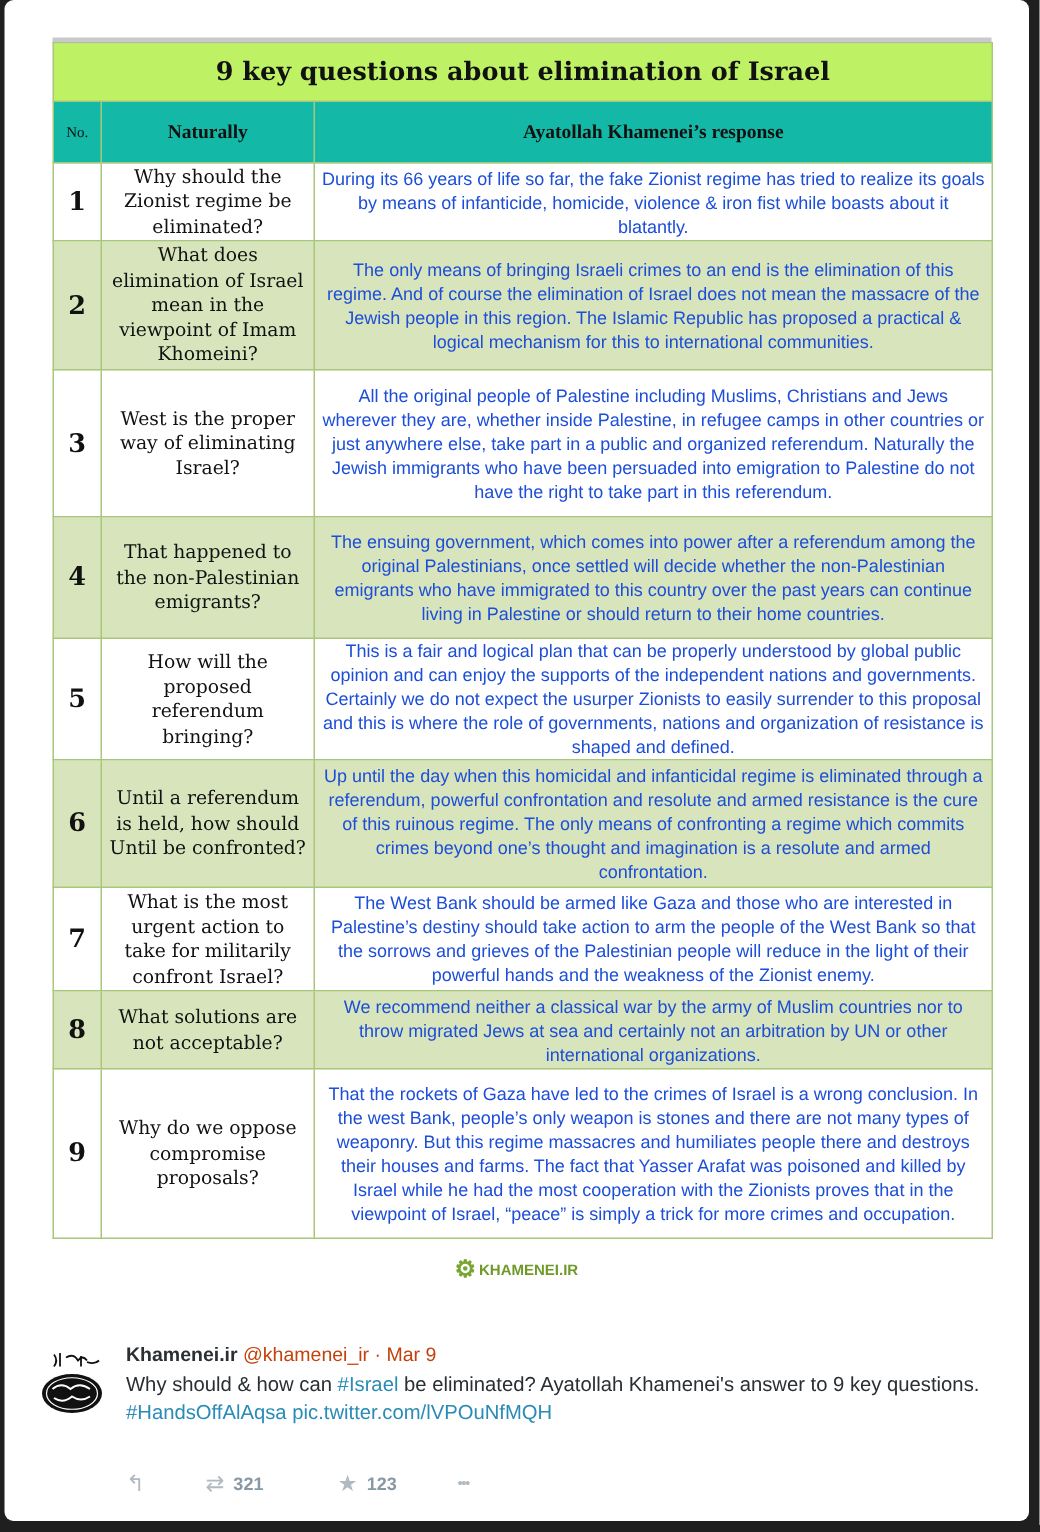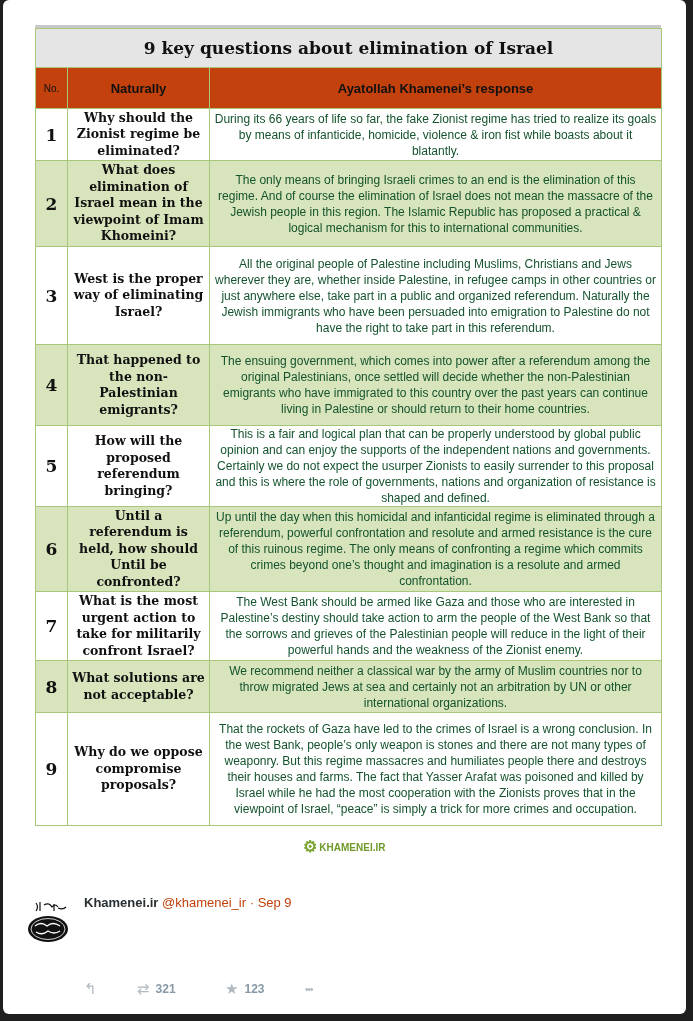--- a/index.html
+++ b/index.html
@@ -18,31 +18,31 @@
   }
   .top-gray { height: 3px; background: #c9c9c9; }
   table.q {
     width: 626px; border-collapse: collapse; table-layout: fixed;
     font-family: "Liberation Sans", sans-serif;
   }
   table.q td, table.q th {
     border: 1px solid #a9c77a; padding: 0 4px; vertical-align: middle; text-align: center;
   }
   .title-row th {
-    background: #e5e5e5; height: 38px; font-family: "DejaVu Serif", serif;
+    background: #bef264; height: 38px; font-family: "DejaVu Serif", serif;
     font-size: 17px; font-weight: bold; color: #111; border-color: #9bbb59;
   }
   .head-row th {
-    background: #c2410c; height: 40px; font-family: Liberation Sans, sans-serif;
+    background: #14b8a6; height: 40px; font-family: Liberation Serif, serif;
     font-weight: bold; font-size: 13px; color: #111;
   }
   .head-row th.no { font-size: 10px; font-weight: normal; }
   td.num { font-family: "DejaVu Serif", serif; font-weight: bold; font-size: 17px; color: #111; }
-  td.ques { font-family: "DejaVu Serif", serif; font-weight: bold; font-size: 12.5px; line-height: 16.5px; color: #111; padding: 0 3px; }
-  td.ans { font-family: "Liberation Sans", sans-serif; font-size: 12px; line-height: 16px; color: #14532d; padding: 0 6px; }
+  td.ques { font-family: "DejaVu Serif", serif; font-weight: normal; font-size: 12.5px; line-height: 16.5px; color: #111; padding: 0 3px; }
+  td.ans { font-family: "Liberation Sans", sans-serif; font-size: 12px; line-height: 16px; color: #1d4ed8; padding: 0 6px; }
   tr.odd td { background: #ffffff; }
   tr.even td { background: #d7e4bc; }
   col.c1 { width: 32px; } col.c2 { width: 142px; } col.c3 { width: 452px; }
 
   .logo {
     position: absolute; left: 300px; top: 839px; display: flex; align-items: center; gap: 2px;
     color: #6f9a2a; font-weight: bold; font-size: 10px; font-family: "Liberation Sans", sans-serif;
   }
   .logo .gear { font-size: 16px; color: #7aa531; line-height: 1; }
 
@@ -144,21 +144,26 @@
       <svg width="46" height="44" viewBox="0 0 46 44">
         <path d="M10 3 q3 4 0 8 M14 2 v9 M18 5 q5 -3 8 2 q3 -4 6 0 M28 4 v7 M32 8 q5 2 8 -1" stroke="#111" stroke-width="1.2" fill="none"></path>
         <ellipse cx="22" cy="29" rx="20" ry="13" fill="#111"></ellipse>
         <ellipse cx="22" cy="29" rx="17" ry="10.5" fill="none" stroke="#fff" stroke-width="0.8"></ellipse>
         <path d="M9 26 q6 -5 12 0 q6 -5 13 0 M10 32 q6 4 12 -1 q6 4 12 0" stroke="#fff" stroke-width="1.3" fill="none"></path>
       </svg>
     </div>
     <div class="tweet-body">
       <div class="tweet-head">
         <span class="name">Khamenei.ir</span>
-        <span class="handle">@khamenei_ir</span><span class="date"> · </span><span class="date">Sep 9</span>
+        <span class="handle">@khamenei_ir</span><span class="date"> · </span><span class="date">Mar 9</span>
+      </div>
+      <div class="tweet-text">
+        <span>Why should &amp; how can </span><span class="link">#Israel</span><span> be eliminated? Ayatollah Khamenei's answer to 9 key questions.</span><br>
+        <span class="link">#HandsOffAlAqsa</span>
+        <span class="link">pic.twitter.com/lVPOuNfMQH</span>
       </div>
     </div>
     <div class="actions">
       <div class="act reply">
         <span class="icon">↰</span>
       </div>
       <div class="act retweet">
         <span class="icon">⇄</span>
         <span>321</span>
       </div>

